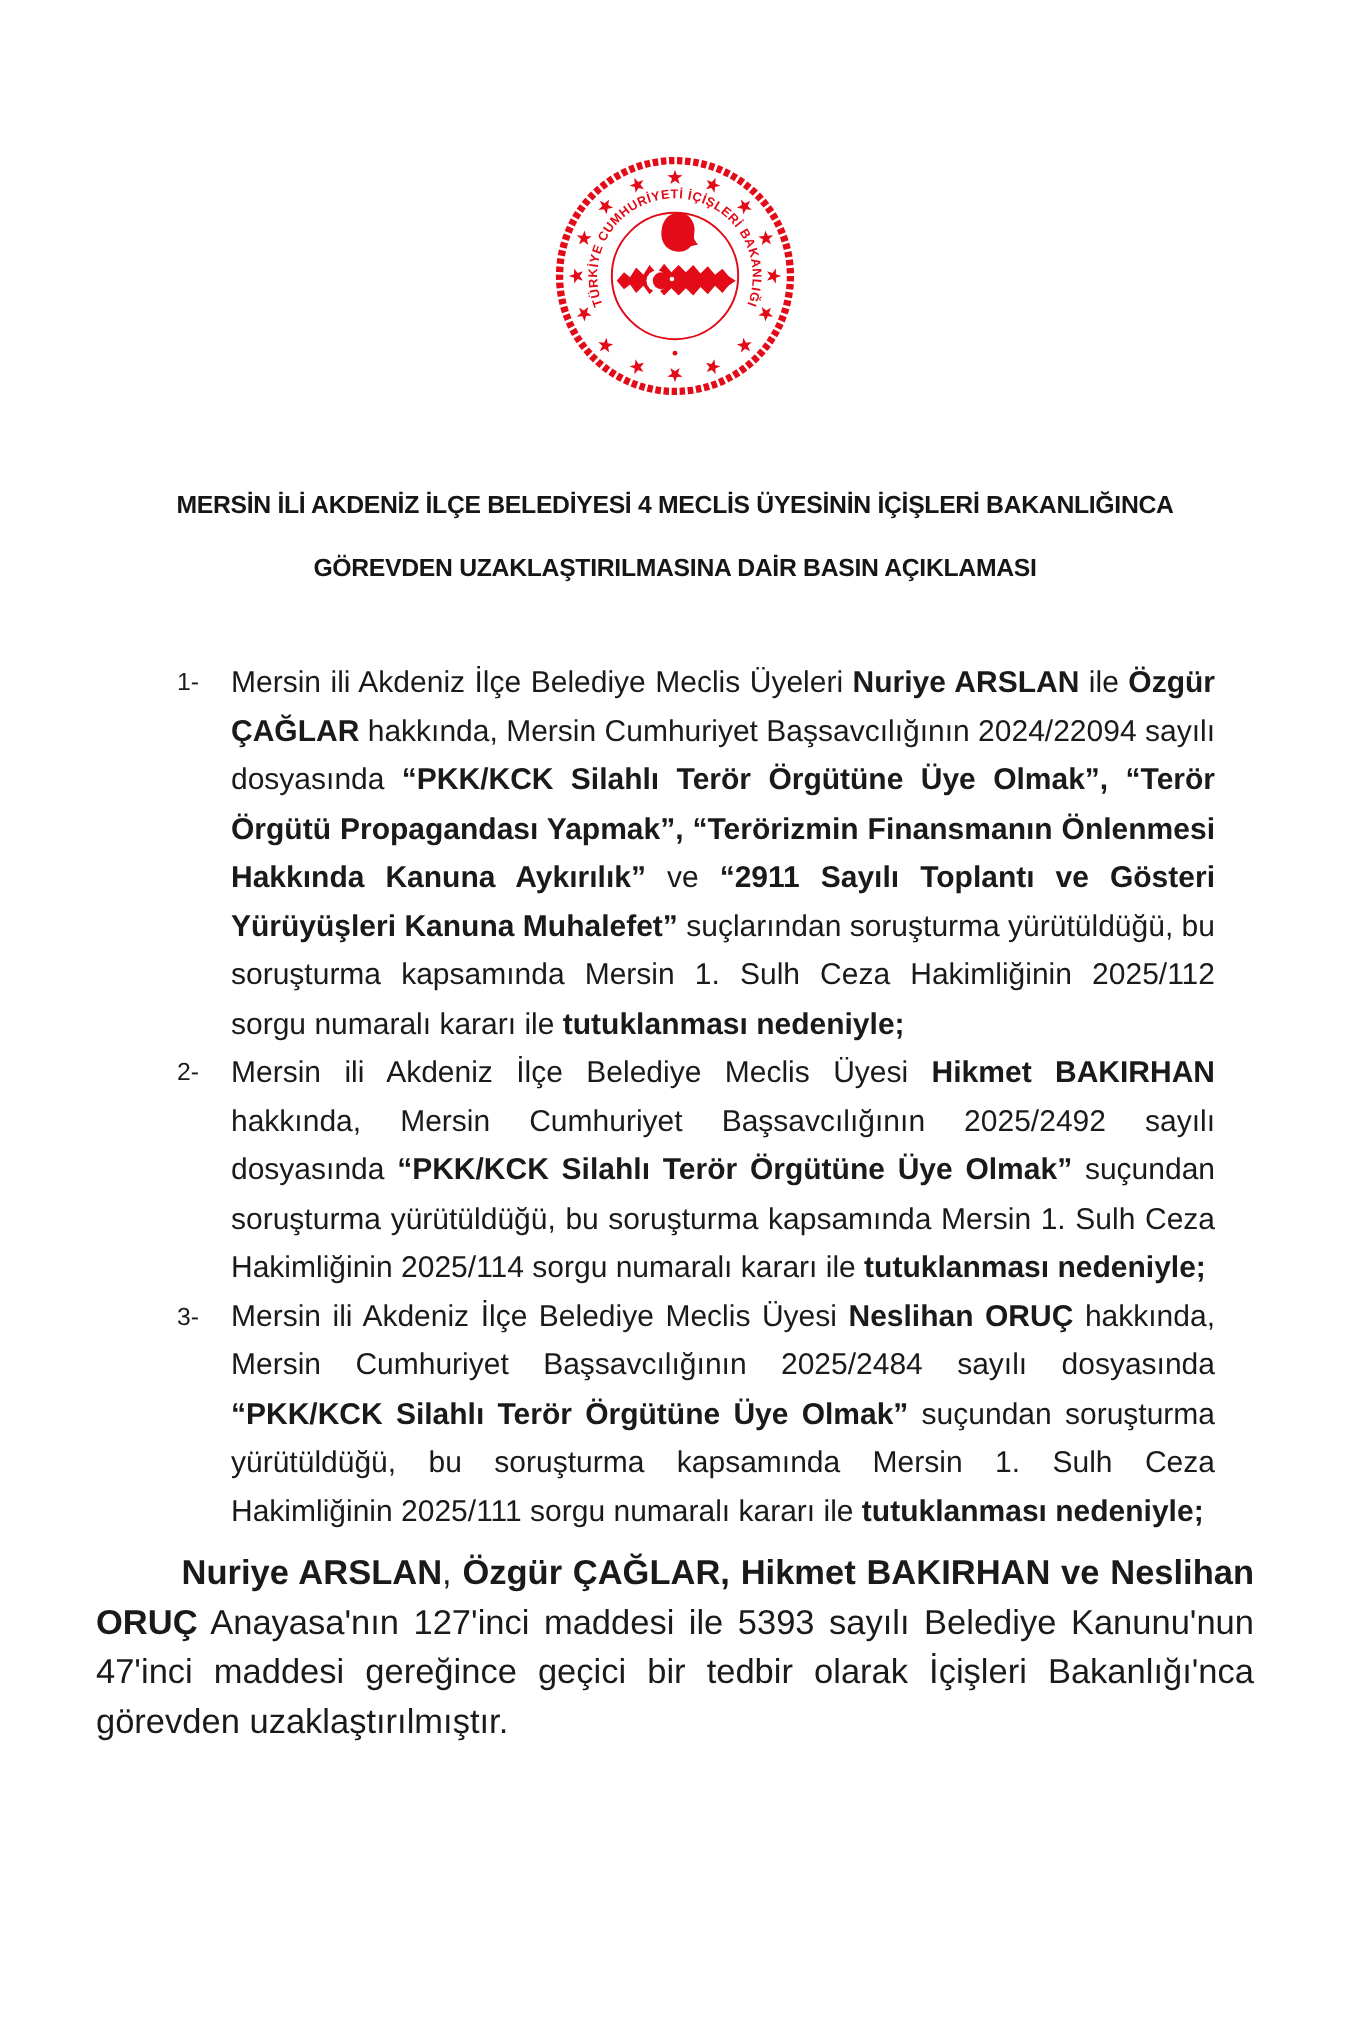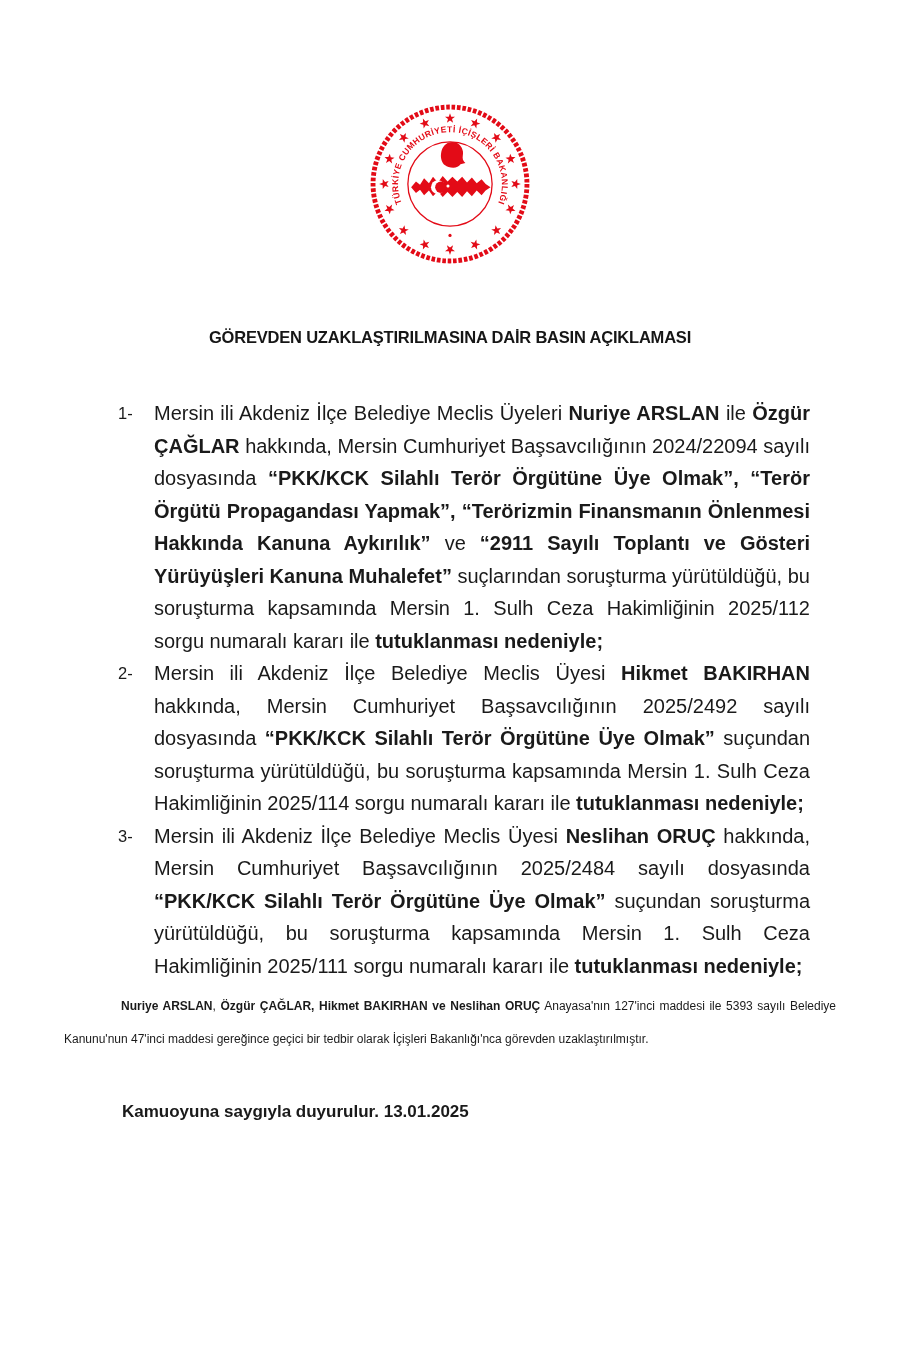--- a/index.html
+++ b/index.html
@@ -60,21 +60,21 @@
     font-size: 20px;
     line-height: 32.5px;
   }
   .b { font-weight: bold; }
   
   .closing {
     margin: 8px 64px 0 64px;
     text-align: justify;
     text-justify: inter-word;
     text-indent: 57px;
-    font-size: 12px;
+    font-size: 23px;
     line-height: 33px;
   }
   
   .footer-line {
     margin: 46px 0 0 122px;
     font-weight: bold;
     font-size: 17px;
   }
 </style>
 </head>
@@ -130,35 +130,35 @@
              L74,108 L68,114 L63,107 L58,111 Z"></path>
 
     <g>
       <circle cx="85" cy="104" r="8.5" fill="#ffffff"></circle>
       <circle cx="88.7" cy="104" r="7" fill="currentColor"></circle>
       <circle cx="97.5" cy="102.5" r="1.9" fill="#ffffff"></circle>
     </g>
   </svg>
 
   <div class="title-block">
+    <div class="title-line">MERSİN İLİ AKDENİZ İLÇE BELEDİYESİ 4 MECLİS ÜYESİNİN İÇİŞLERİ BAKANLIĞINCA</div>
     <div class="title-line">GÖREVDEN UZAKLAŞTIRILMASINA DAİR BASIN AÇIKLAMASI</div>
   </div>
 
   <div class="list-block">
     <div class="list-item">
       <div class="item-num">1-</div>
       <div class="item-text"><span>Mersin ili Akdeniz İlçe Belediye Meclis Üyeleri </span><span class="b">Nuriye ARSLAN</span><span> ile </span><span class="b">Özgür ÇAĞLAR</span><span> hakkında, Mersin Cumhuriyet Başsavcılığının 2024/22094 sayılı dosyasında </span><span class="b">“PKK/KCK Silahlı Terör Örgütüne Üye Olmak”, “Terör Örgütü Propagandası Yapmak”, “Terörizmin Finansmanın Önlenmesi Hakkında Kanuna Aykırılık”</span><span> ve </span><span class="b">“2911 Sayılı Toplantı ve Gösteri Yürüyüşleri Kanuna Muhalefet”</span><span> suçlarından soruşturma yürütüldüğü, bu soruşturma kapsamında Mersin 1. Sulh Ceza Hakimliğinin 2025/112 sorgu numaralı kararı ile </span><span class="b">tutuklanması nedeniyle;</span></div>
     </div>
     <div class="list-item">
       <div class="item-num">2-</div>
       <div class="item-text"><span>Mersin ili Akdeniz İlçe Belediye Meclis Üyesi </span><span class="b">Hikmet BAKIRHAN</span><span> hakkında, Mersin Cumhuriyet Başsavcılığının 2025/2492 sayılı dosyasında </span><span class="b">“PKK/KCK Silahlı Terör Örgütüne Üye Olmak”</span><span> suçundan soruşturma yürütüldüğü, bu soruşturma kapsamında Mersin 1. Sulh Ceza Hakimliğinin 2025/114 sorgu numaralı kararı ile </span><span class="b">tutuklanması nedeniyle;</span></div>
     </div>
     <div class="list-item">
       <div class="item-num">3-</div>
       <div class="item-text"><span>Mersin ili Akdeniz İlçe Belediye Meclis Üyesi </span><span class="b">Neslihan ORUÇ</span><span> hakkında, Mersin Cumhuriyet Başsavcılığının 2025/2484 sayılı dosyasında </span><span class="b">“PKK/KCK Silahlı Terör Örgütüne Üye Olmak”</span><span> suçundan soruşturma yürütüldüğü, bu soruşturma kapsamında Mersin 1. Sulh Ceza Hakimliğinin 2025/111 sorgu numaralı kararı ile </span><span class="b">tutuklanması nedeniyle;</span></div>
     </div>
   </div>
 
   <div class="closing"><span class="b">Nuriye ARSLAN</span><span>, </span><span class="b">Özgür ÇAĞLAR, Hikmet BAKIRHAN ve Neslihan ORUÇ</span><span> Anayasa'nın 127'inci maddesi ile 5393 sayılı Belediye Kanunu'nun 47'inci maddesi gereğince geçici bir tedbir olarak İçişleri Bakanlığı'nca görevden uzaklaştırılmıştır.</span></div>
 
-  <div class="footer-line">Kamuoyuna saygıyla duyurulur. 13.01.2025</div>
 
 </div>
 
 </body></html>

